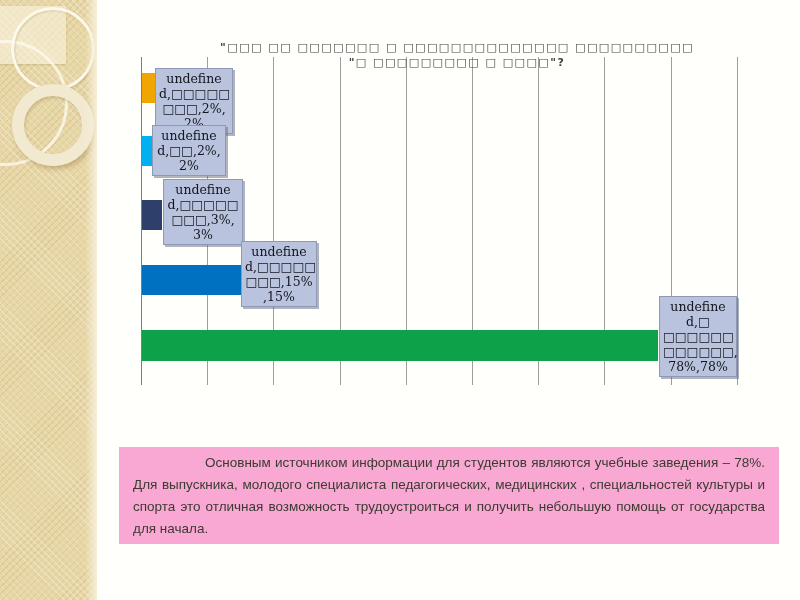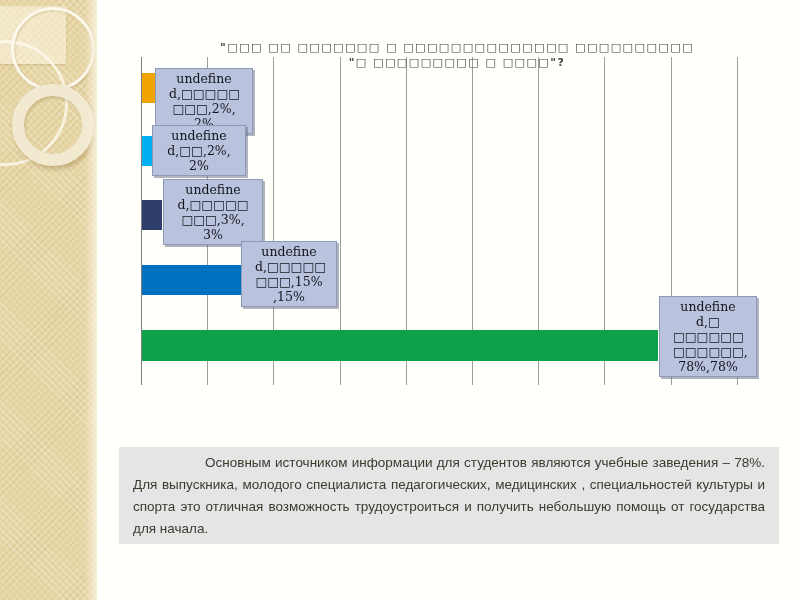--- a/index.html
+++ b/index.html
@@ -31,30 +31,30 @@
     color:#3F3F3F;letter-spacing:1.5px;z-index:3;}
   .plot{position:absolute;left:141px;top:57px;width:633px;height:328px;}
   .gridline{position:absolute;top:0;width:1px;height:100%;background:#9D9D9D;z-index:0;}
   .gridline.axis{background:#7E7E7E;}
   .bar{position:absolute;left:1px;height:30px;z-index:1;}
   .bar-1{top:16px;} .bar-2{top:79px;} .bar-3{top:143px;} .bar-4{top:208px;}
   .bar-5{top:273px;height:31px;}
   .bar-label{position:absolute;background:#B9C3DD;border:1px solid #8E99B5;
     box-shadow:2px 2px 0 rgba(100,105,125,.5);
     font-family:"DejaVu Serif",serif;font-size:12.5px;line-height:15px;text-align:center;
-    color:#14141c;white-space:pre-line;padding:2px 13px;z-index:2;}
+    color:#14141c;white-space:pre-line;padding:2px 3px;z-index:2;}
   .lbl-1{left:155px;top:68px;width:70px;}
   .lbl-2{left:152px;top:125px;width:66px;}
   .lbl-3{left:163px;top:179px;width:72px;}
   .lbl-4{left:241px;top:241px;width:68px;}
   .lbl-5{left:659px;top:296px;width:70px;}
 
   
   .note{position:absolute;left:119px;top:447px;width:660px;height:97px;
-    background:#e5e5e5;overflow:hidden;}
+    background:#f9a8d4;overflow:hidden;}
   .note p{margin:5px 14px;font-size:13.5px;line-height:22px;text-align:justify;
     text-indent:72px;color:#3B3B30;}
 </style>
 </head>
 <body>
 
 <div class="slide">
 
   <aside class="sidebar">
     <div class="side-square"></div>

